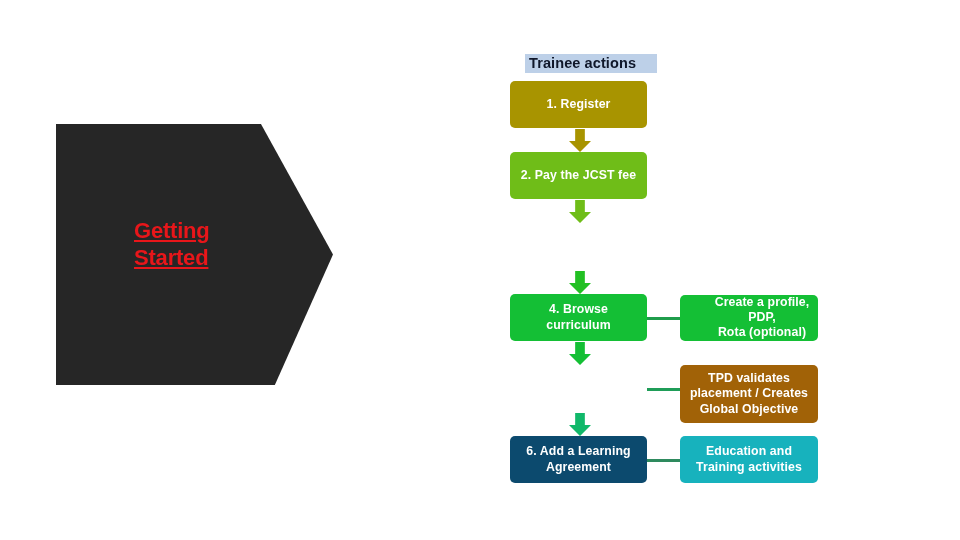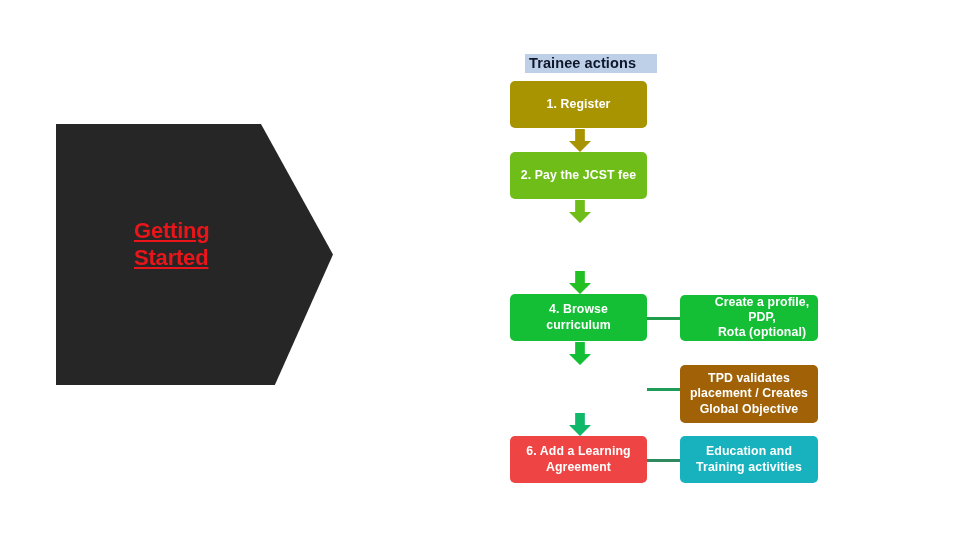--- a/index.html
+++ b/index.html
@@ -142,18 +142,18 @@
     <div class="h-connector" style="top: 316.5px; background: rgb(31, 157, 75);"></div>
     <div class="node side-node" style="top: 294.5px; height: 46px; background: rgb(20, 191, 53); padding-left: 32px;">Create a profile, PDP,
 Rota (optional)</div>
     <div class="arrow-down" style="top: 413px;">
       <span style="background: rgb(17, 184, 106);"></span>
     </div>
     <div class="h-connector" style="top: 387.5px; background: rgb(31, 157, 88);"></div>
     <div class="node side-node" style="top: 365px; height: 58px; background: #a16207;">TPD validates
 placement / Creates
 Global Objective</div>
-    <div class="node main-node" style="top: 436px; background: #ef4444;">6. Add a Learning
+    <div class="node main-node" style="top: 436px; background: #0c4a6e;">6. Add a Learning
 Agreement</div>
     <div class="h-connector" style="top: 458.5px; background: rgb(46, 138, 94);"></div>
     <div class="node side-node" style="top: 436px; height: 47px; background: rgb(23, 178, 189);">Education and
 Training activities</div>
   </div>
 
 </body></html>

